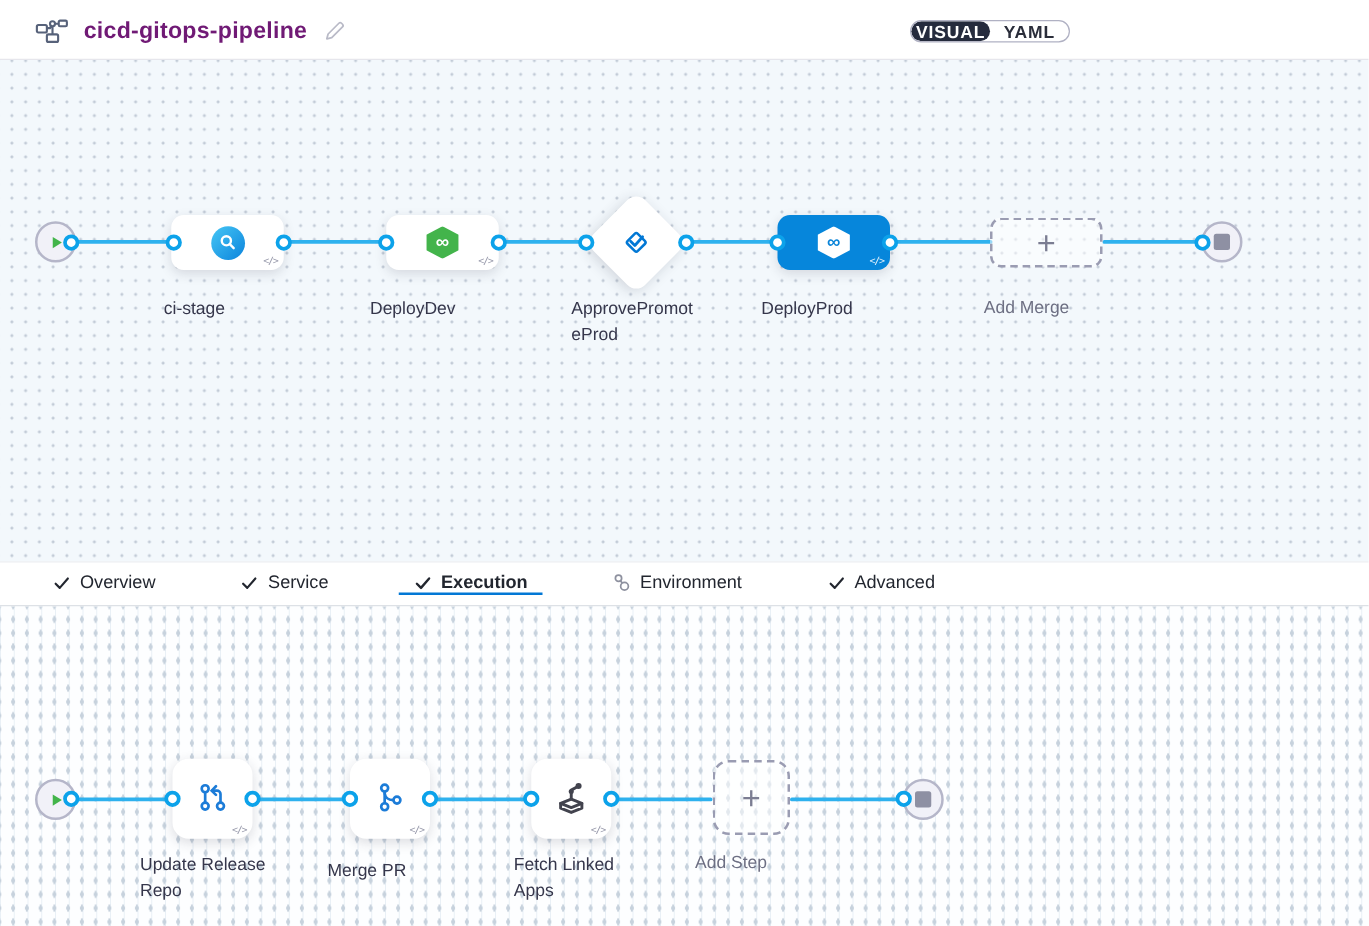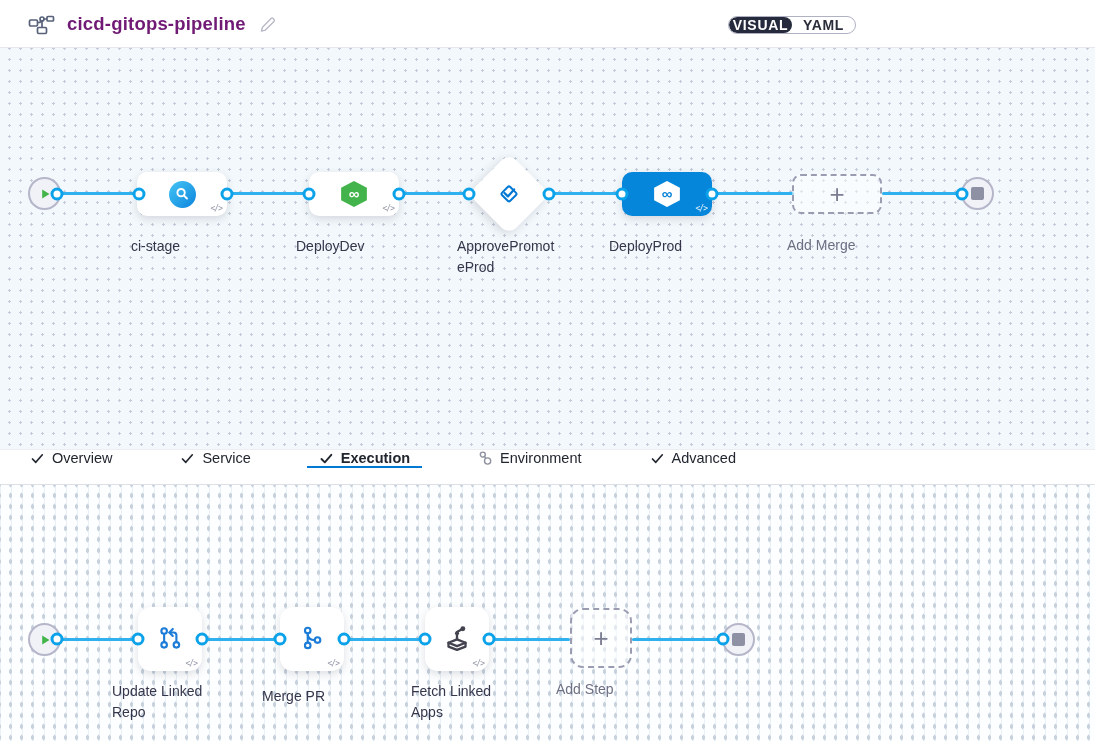--- a/index.html
+++ b/index.html
@@ -56,21 +56,21 @@
 
   .node-label { position:absolute; transform:translateX(-50%); text-align:left; font-size:14px; color:#35364b; line-height:1.5; z-index:3; }
   .node-label.dim { color:#6d6f83; }
 
   .hex { width:28px; height:26px; clip-path:polygon(50% 0,96% 26%,96% 74%,50% 100%,4% 74%,4% 26%); display:flex; align-items:center; justify-content:center; font-weight:bold; font-size:15px; line-height:1; padding-bottom:1px; }
   .hex.green { background:#43b44b; color:#fff; }
   .hex.white { background:#fff; color:#0a84d8; }
   .ci-badge { width:27px; height:27px; border-radius:50%; background:linear-gradient(135deg,#45c6f5,#0c84dc); display:flex; align-items:center; justify-content:center; }
 
   
-  .tabbar { height:36px; background:#fff; border-top:1px solid #eceef2; border-bottom:1px solid #dde1e6; display:flex; align-items:flex-start; padding-left:18px; gap:44px; z-index:9; position:relative; }
+  .tabbar { height:36px; background:#fff; border-top:1px solid #eceef2; border-bottom:1px solid #dde1e6; display:flex; align-items:center; padding-left:30px; gap:44px; z-index:9; position:relative; }
   .tab { display:flex; align-items:center; gap:7px; padding:0 12px; font-size:14.5px; color:#22262f; border-bottom:2px solid transparent; cursor:pointer; }
   .tab.active { font-weight:bold; border-bottom-color:#0278d5; }
 </style>
 </head>
 <body>
 
 <div class="app">
 
   <div class="header">
     <div class="header-left">
@@ -224,21 +224,21 @@
           <circle cx="9.5" cy="6.5" r="2.6"></circle>
           <line x1="9.5" y1="9.4" x2="9.5" y2="16.6"></line>
           <circle cx="9.5" cy="19.5" r="2.6"></circle>
           <path d="M21 16.6v-6.1a2.6 2.6 0 0 0-2.6-2.6h-3.6"></path>
           <path d="M17.6 4.6L14.4 7.9l3.2 3.2"></path>
           <circle cx="21" cy="19.5" r="2.6"></circle>
         </g>
       </svg>
       <span class="tpl">&lt;/&gt;</span>
     </div>
-    <div class="node-label" style="left:168px;top:196px;width:112px">Update Linked Repo</div>
+    <div class="node-label" style="left:168px;top:196px;width:112px">Update Release Repo</div>
 
     <div class="node step" style="left:280px;top:122px">
       <svg width="32" height="30" viewBox="0 0 30 28">
         <g fill="none" stroke="#1c7cd8" stroke-width="2" stroke-linecap="round">
           <circle cx="11" cy="6" r="2.6"></circle>
           <line x1="11" y1="8.9" x2="11" y2="17.1"></line>
           <circle cx="11" cy="20" r="2.6"></circle>
           <path d="M11 10c.5 3.4 3.2 5 6.4 5"></path>
           <circle cx="20.2" cy="15" r="2.6"></circle>
         </g>

